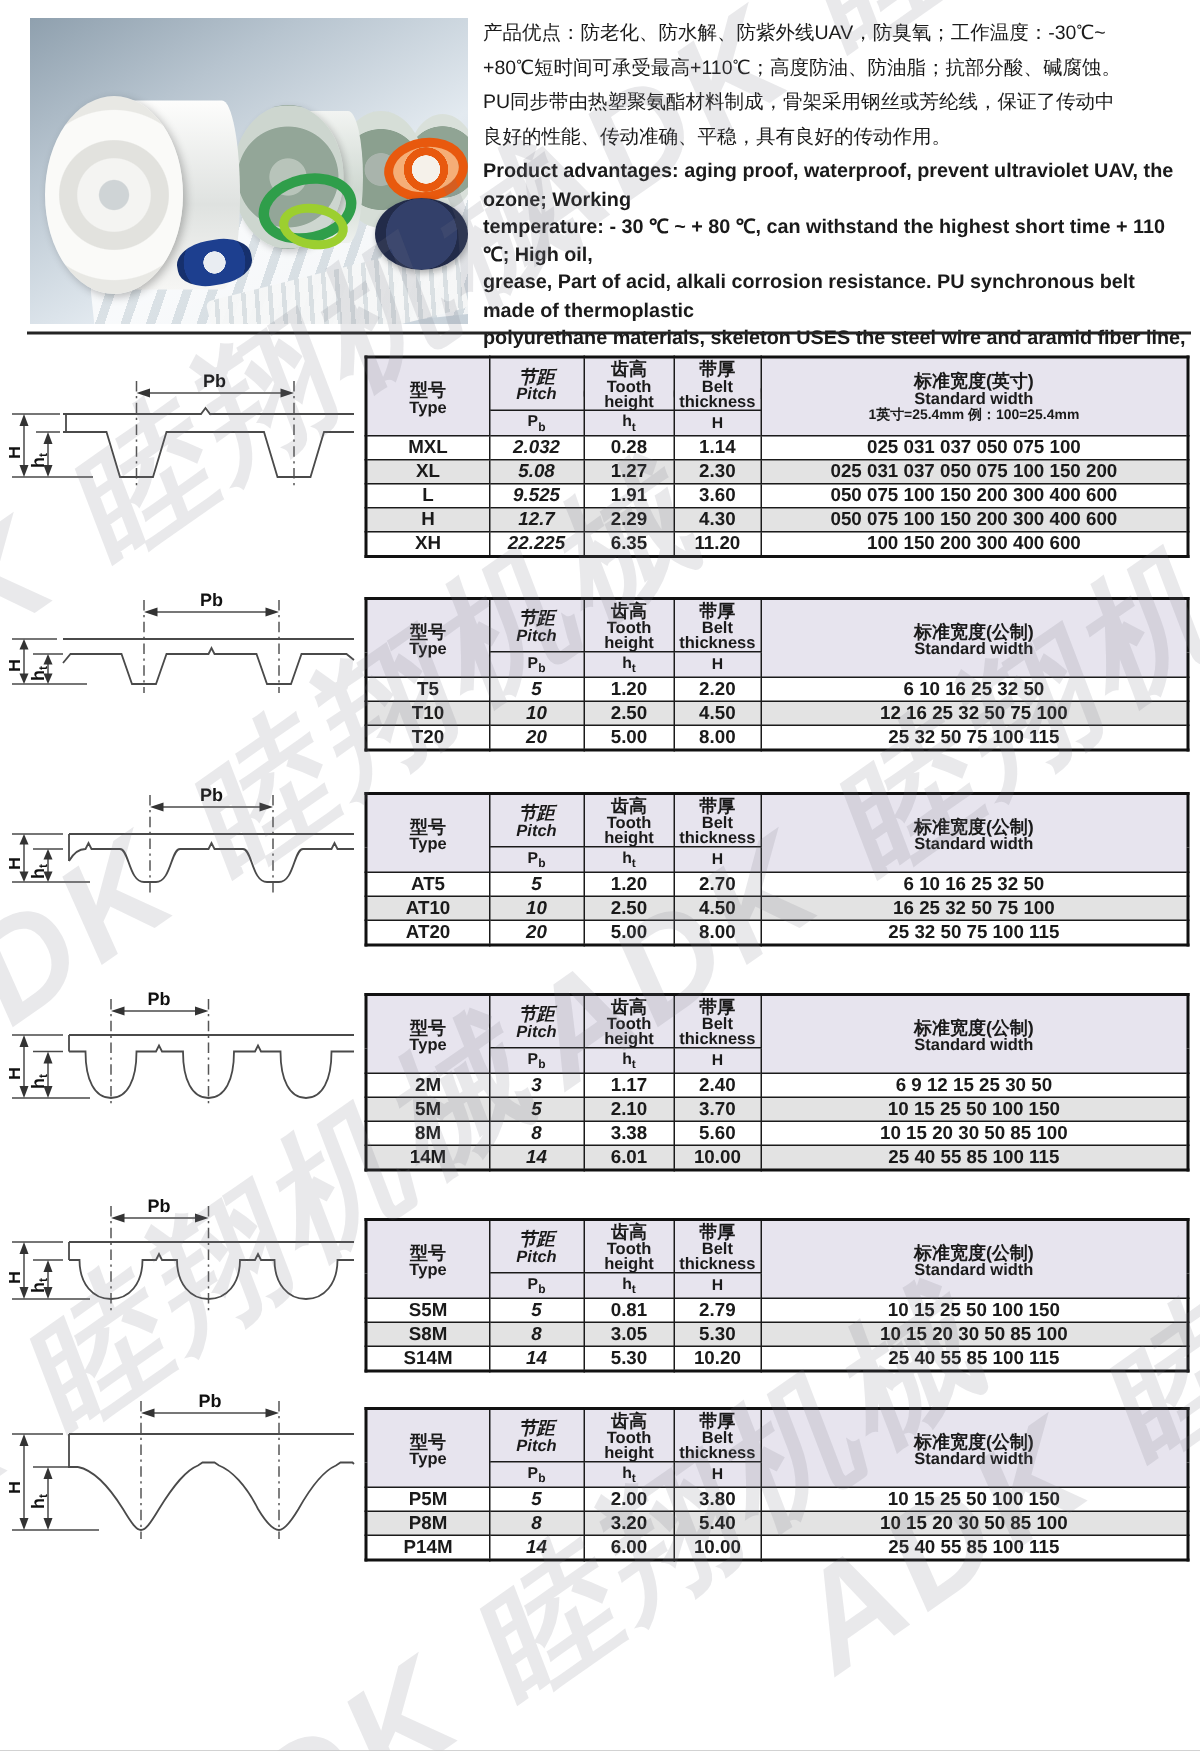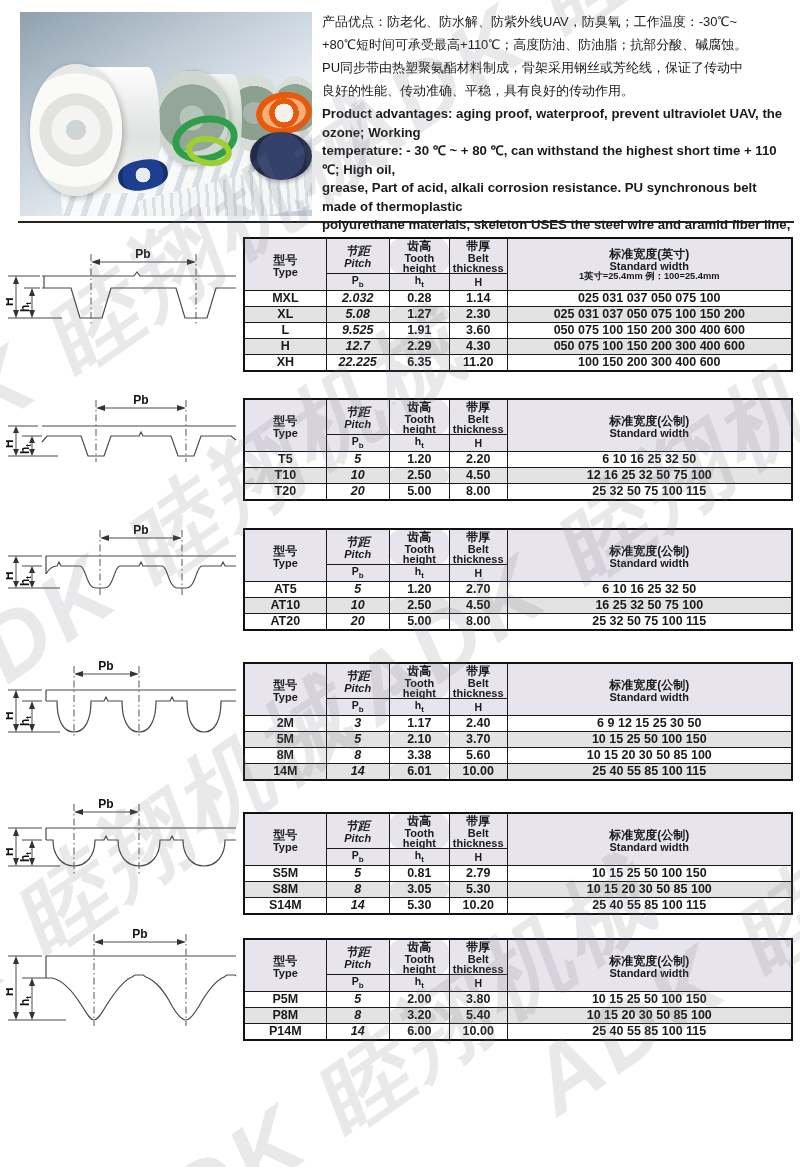--- a/index.html
+++ b/index.html
@@ -50,21 +50,21 @@
   .dline { stroke:#4a4a4a; stroke-width:1; fill:none; }
   .cline { stroke:#555; stroke-width:1; fill:none; stroke-dasharray:7 3 1.5 3; }
   .arr { fill:#333; }
   .dtext { font-size:12px; font-weight:bold; fill:#111; font-family:"Liberation Sans",sans-serif; }
 
   
   .spec-table { position:absolute; left:243px; width:550px; z-index:2; }
   table { width:100%; border-collapse:collapse; table-layout:fixed; border:2px solid #111; }
   th, td { border:1px solid #1a1a1a; text-align:center; vertical-align:middle; padding:0; }
   thead th { background:#e7e4ee; }
-  .col-type { width:15%;margin-top:12px; } .col-pitch { width:11.5%;font-style:italic; } .col-tooth { width:11%;border-radius:13px; } .col-thick { width:10.5%; } .col-widths { width:52%;margin-top:28px; }
+  .col-type { width:15%;margin-top:12px; } .col-pitch { width:11.5%;font-style:italic; } .col-tooth { width:11%; } .col-thick { width:10.5%; } .col-widths { width:52%;margin-top:28px; }
   .h-main { height:34px; }
   .h-zh { font-size:12px; font-weight:bold; line-height:14px; }
   .h-en { font-size:11px; font-weight:bold; line-height:10px; }
   .h-note { font-size:9.3px; font-weight:bold; line-height:11px; }
   .h-sub { height:17px; font-size:10.5px; font-weight:bold; }
   .h-sub sub { font-size:8px; }
   tbody td { height:16px; font-size:12.5px; font-weight:bold; line-height:1; }
   tbody tr:nth-child(even) { background:#e3e3e3; }
 
   

